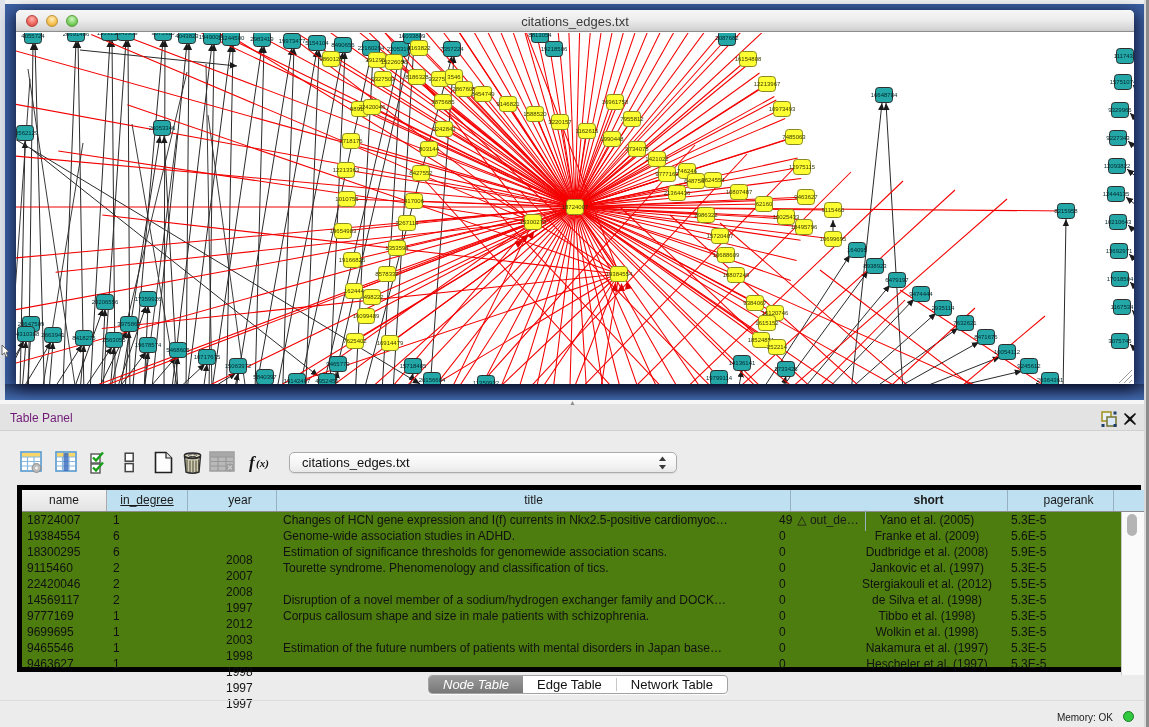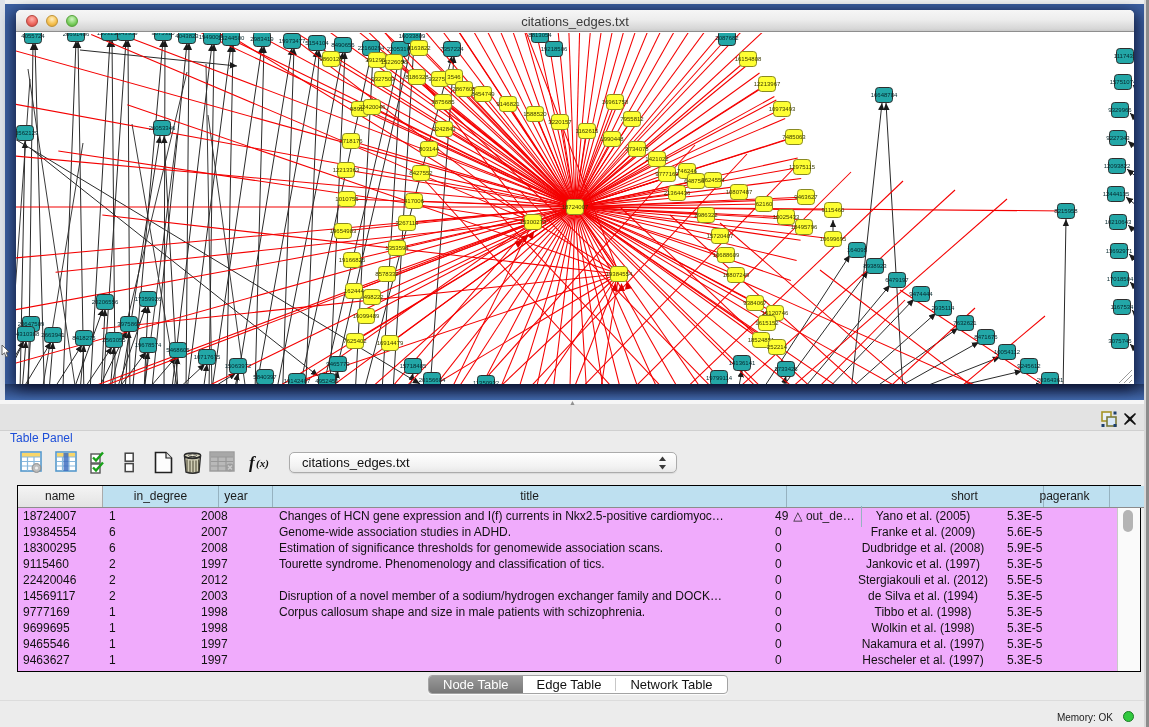--- a/index.html
+++ b/index.html
@@ -20,46 +20,46 @@
 #titlebar .title { position:absolute; left:0; right:0; top:4px; text-align:center; font-size:13px; color:#3a3a3a; }
 .tl.r { left:10px; background:radial-gradient(circle at 50% 32%, #ffb3ae, #ee6a61 55%, #c93c35); border:1px solid #b5433c;}
 .tl.y { left:30px; background:radial-gradient(circle at 50% 32%, #ffeec2, #f6c252 55%, #d99b2b); border:1px solid #c09336;}
 .tl.g { left:50px; background:radial-gradient(circle at 50% 32%, #d2f4c5, #7ed163 55%, #4aa32e); border:1px solid #57a23c;}
 #graphbox { position:absolute; left:0; top:23px; width:1118px; height:351px; overflow:hidden; background:#fff; }
 
 
 #panel { position:absolute; left:0; top:400px; width:1149px; height:327px; background:#ececec; }
 #panel .hl { position:absolute; left:0; top:0; width:1149px; height:4px; background:#f6f6f6; }
 #pbar { position:absolute; left:0; top:4px; width:1149px; height:27px; background:#e3e3e3; border-bottom:1px solid #d0d0d0;}
-#pbar .t { position:absolute; left:10px; top:7px; font-size:12px; color:#1d4ed8;margin-top:20px; }
+#pbar .t { position:absolute; left:10px; top:7px; font-size:12px; color:#701a75; }
 #pbar svg.fl { position:absolute; left:1101px; top:7px; }
 #pbar svg.xx { position:absolute; left:1123px; top:8px; }
 
 #toolbar { position:absolute; left:0; top:31px; width:1149px; height:55px; }
 #toolbar svg.ic { position:absolute; top:20px; }
 #combo { position:absolute; left:289px; top:21px; width:388px; height:21px; border:1px solid #ababab; border-radius:5px;
   background:linear-gradient(#ffffff,#f2f2f2 70%,#e8e8e8); font-size:13px; color:#111; line-height:19px; padding-left:12px;
   box-shadow:0 1px 1px rgba(0,0,0,0.08);}
 
 
-#tablewrap { position:absolute; left:17px; top:85px; width:1124px; height:187px; background:#f0abfc; border:1px solid #000000; }
+#tablewrap { position:absolute; left:17px; top:85px; width:1124px; height:187px; background:#4d7c0f; border:5px solid #000000; }
 #thead { position:absolute; left:0; top:0; height:22px; width:1126px; background:#bee0f0; border-bottom:1px solid #8c8c8c; }
 .hc { position:absolute; top:0; height:21px; border-right:1px solid #96b2c0; font-size:12px; color:#1a1a1a; text-align:center; line-height:21px; }
 .hc.gray { background:linear-gradient(#f4f4f4,#e3e3e3); border-right:1px solid #aaa; }
 #tbody { position:absolute; left:0; top:22px; width:1106px; }
 .tr { position:absolute; left:0; width:1106px; height:16px; font-size:12px; color:#111; }
 .tr span { position:absolute; top:1px; white-space:nowrap; overflow:hidden; }
-.c1 { left:5px; width:80px;} .c2{ left:91px;} .c3{ left:183px;} .c4{ left:261px; width:490px;}
+.c1 { left:5px; width:80px;} .c2{ left:91px;} .c3{ left:204px;margin-top:40px;} .c4{ left:261px; width:490px;}
 .c5 { left:757px;text-align:center;} .c6{ left:826px; width:158px; text-align:center;} .c7{ left:989px; }
 #vscroll { position:absolute; left:1099px; top:22px; width:23px; height:163px; background:#fafafa; border-left:1px solid #c9c9c9; }
 #vscroll .thumb { position:absolute; left:5px; top:2px; width:10px; height:22px; background:#b4b4b4; border-radius:6px; }
 
 #tabs { position:absolute; left:428px; top:275px; height:19px; display:flex; border:1px solid #a3a3a3; border-radius:4px; overflow:hidden; background:#fff; box-shadow:0 1px 1px rgba(255,255,255,0.9);}
 #tabs .tab { font-size:13px; color:#111; padding:0 14px; line-height:18px; }
-#tabs .sel { background:linear-gradient(#9a9a9a,#787878); color:#fff; }
+#tabs .sel { background:linear-gradient(#9a9a9a,#787878); color:#fff;font-style:italic; }
 #tabs .sep { width:1px; background:#c7c7c7; margin:2px 0; }
 
 #status { position:absolute; left:0; top:300px; width:1149px; height:27px; border-top:1px solid #dcdcdc; }
 #status .mem { position:absolute; right:36px; top:11px; font-size:10px; color:#222; }
 #status .dot { position:absolute; right:15px; top:10px; width:11px; height:11px; border-radius:50%; background:#31c93e; border:1px solid #1c7a26; }
 
 #rightbar { position:absolute; right:0; top:0; width:3px; height:727px; background:#8c8c8c; }
 #rightbar2 { position:absolute; right:3px; top:0; width:2px; height:727px; background:#d8d8d8; }
 #divider { position:absolute; left:569px; top:399px; font-size:7px; color:#909090; z-index:5; }
 </style>
@@ -1005,25 +1005,25 @@
           <text x="8" y="16" font-family="Liberation Serif, serif" font-style="italic" font-weight="bold" font-size="11" fill="#111">(x)</text>
         </svg>
       <div id="combo">citations_edges.txt<svg class="arr2" width="9" height="14" viewBox="0 0 9 14" style="position:absolute;right:9px;top:3px;">
             <path d="M4.5 0.5 L8 5 L1 5 z" fill="#3a3a3a"></path>
             <path d="M4.5 13.5 L8 9 L1 9 z" fill="#3a3a3a"></path>
           </svg></div>
     </div>
     <div id="tablewrap">
       <div id="thead">
           <div class="hc gray" style="left:0px;width:85px;">name</div>
-          <div class="hc" style="left:85px;width:116px;">in_degree</div>
+          <div class="hc" style="left:85px;width:81px;text-decoration:underline;">in_degree</div>
           <div class="hc" style="left:182px;width:73px;">year</div>
           <div class="hc" style="left:255px;width:514px;">title</div>
           <div class="hc" style="left:769px;width:75px;margin-top:20px;">△ out_de…</div>
-          <div class="hc" style="left:868px;width:158px;">short</div>
+          <div class="hc" style="left:828px;width:158px;font-weight:bold;">short</div>
           <div class="hc" style="left:1002px;width:90px;">pagerank</div>
         </div>
       <div id="tbody">
           <div class="tr" style="top:0px;">
             <span class="c1">18724007</span>
             <span class="c2">1</span>
             <span class="c3">2008</span>
             <span class="c4">Changes of HCN gene expression and I(f) currents in Nkx2.5-positive cardiomyoc…</span>
             <span class="c5">49</span>
             <span class="c6">Yano et al. (2005)</span>
@@ -1063,21 +1063,21 @@
             <span class="c5">0</span>
             <span class="c6">Stergiakouli et al. (2012)</span>
             <span class="c7">5.5E-5</span>
           </div>
           <div class="tr" style="top:80px;">
             <span class="c1">14569117</span>
             <span class="c2">2</span>
             <span class="c3">2003</span>
             <span class="c4">Disruption of a novel member of a sodium/hydrogen exchanger family and DOCK…</span>
             <span class="c5">0</span>
-            <span class="c6">de Silva et al. (1994)</span>
+            <span class="c6">de Silva et al. (1998)</span>
             <span class="c7">5.3E-5</span>
           </div>
           <div class="tr" style="top:96px;">
             <span class="c1">9777169</span>
             <span class="c2">1</span>
             <span class="c3">1998</span>
             <span class="c4">Corpus callosum shape and size in male patients with schizophrenia.</span>
             <span class="c5">0</span>
             <span class="c6">Tibbo et al. (1998)</span>
             <span class="c7">5.3E-5</span>
@@ -1087,20 +1087,21 @@
             <span class="c2">1</span>
             <span class="c3">1998</span>
             <span class="c5">0</span>
             <span class="c6">Wolkin et al. (1998)</span>
             <span class="c7">5.3E-5</span>
           </div>
           <div class="tr" style="top:128px;">
             <span class="c1">9465546</span>
             <span class="c2">1</span>
             <span class="c3">1997</span>
+            <span class="c4">Estimation of the future numbers of patients with mental disorders in Japan base…</span>
             <span class="c5">0</span>
             <span class="c6">Nakamura et al. (1997)</span>
             <span class="c7">5.3E-5</span>
           </div>
           <div class="tr" style="top:144px;">
             <span class="c1">9463627</span>
             <span class="c2">1</span>
             <span class="c3">1997</span>
             <span class="c5">0</span>
             <span class="c6">Hescheler et al. (1997)</span>

